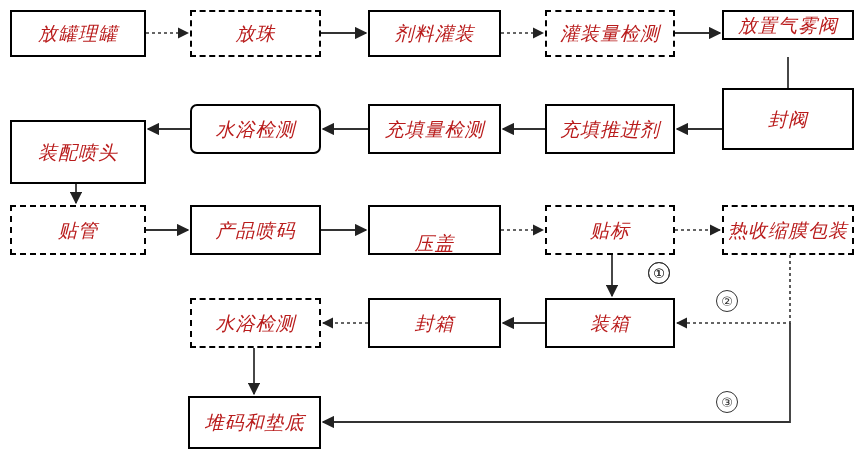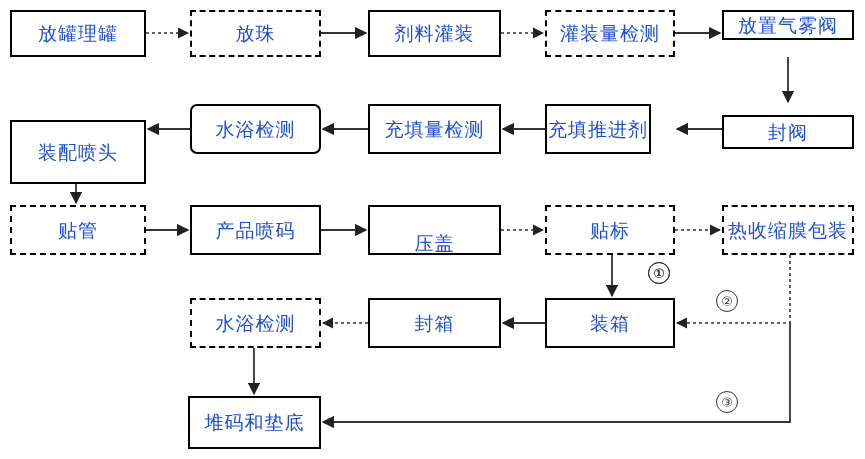--- a/index.html
+++ b/index.html
@@ -25,25 +25,26 @@
     height: 459px;
     display: block;
   }
   .node-box {
     position: absolute;
     box-sizing: border-box;
     background: #ffffff;
     display: flex;
     align-items: center;
     justify-content: center;
-    color: #1d4ed8;
+    color: #b91c1c;
     font-size: 19px;
     letter-spacing: 1px;
     line-height: 1;
     white-space: nowrap;
+    font-style: italic;
   }
   .node-box.solid {
     border: 2.5px solid #000000;
   }
   .node-box.dashed {
     border: 2.5px dashed #000000;
   }
   .node-label {
     pointer-events: none;
   }
@@ -107,24 +108,24 @@
       </div>
       <div class="node-box solid" style="left: 368px; top: 10px; width: 133px; height: 47px;">
         <span class="node-label">剂料灌装</span>
       </div>
       <div class="node-box dashed" style="left: 545px; top: 10px; width: 130px; height: 47px;">
         <span class="node-label">灌装量检测</span>
       </div>
       <div class="node-box solid" style="left: 722px; top: 10px; width: 132px; height: 30px;">
         <span class="node-label">放置气雾阀</span>
       </div>
-      <div class="node-box solid" style="left: 722px; top: 115px; width: 132px; height: 34px;">
+      <div class="node-box solid" style="left: 722px; top: 88px; width: 132px; height: 62px;">
         <span class="node-label">封阀</span>
       </div>
-      <div class="node-box solid" style="left: 545px; top: 104px; width: 106px; height: 50px;">
+      <div class="node-box solid" style="left: 545px; top: 104px; width: 130px; height: 50px;">
         <span class="node-label">充填推进剂</span>
       </div>
       <div class="node-box solid" style="left: 368px; top: 104px; width: 133px; height: 50px;">
         <span class="node-label">充填量检测</span>
       </div>
       <div class="node-box solid" style="left: 190px; top: 104px; width: 131px; height: 50px; border-radius: 7px;">
         <span class="node-label">水浴检测</span>
       </div>
       <div class="node-box solid" style="left: 10px; top: 120px; width: 136px; height: 64px;">
         <span class="node-label">装配喷头</span>

